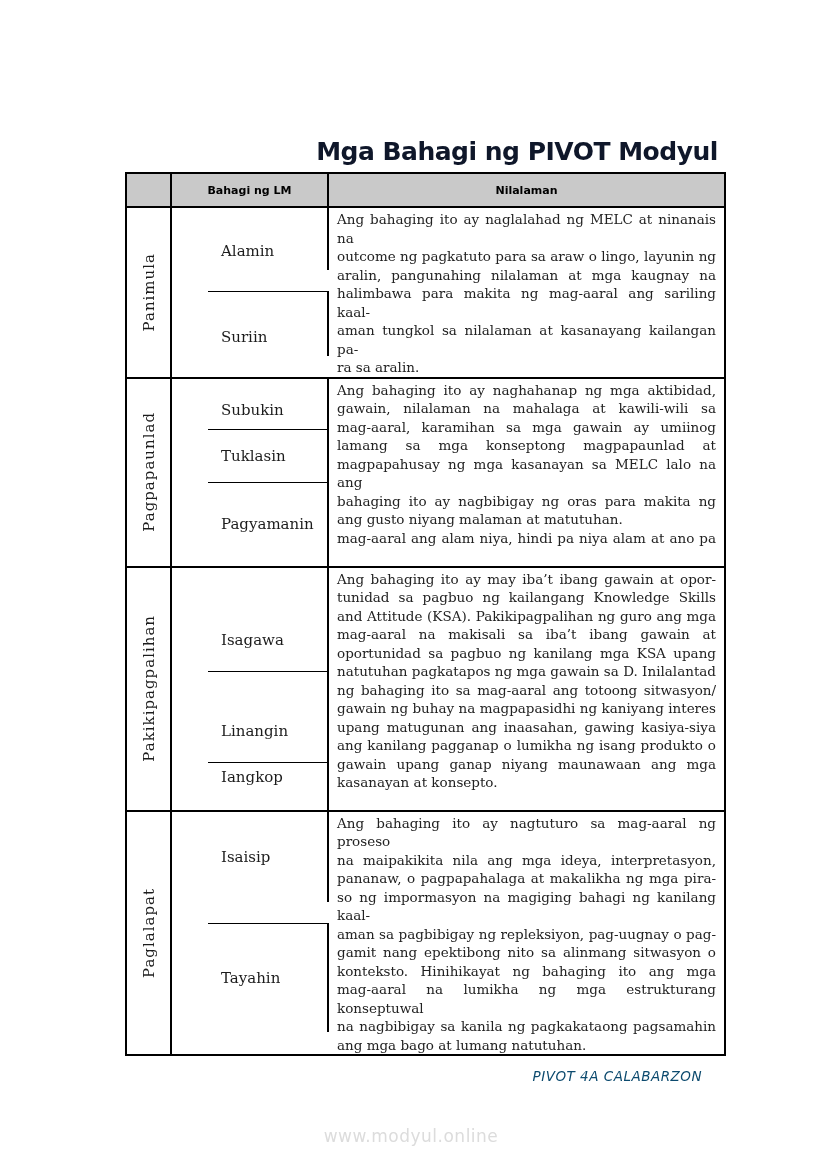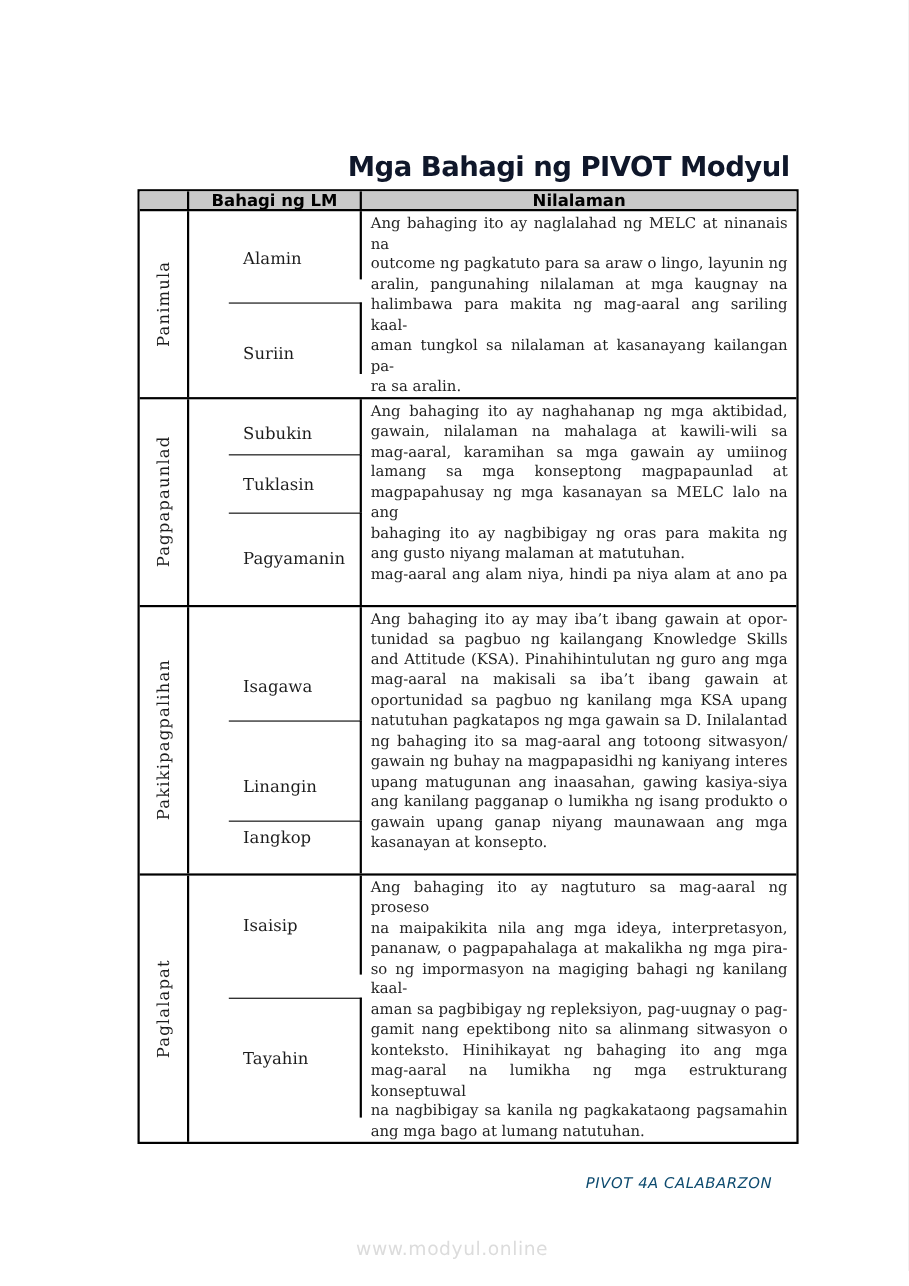--- a/index.html
+++ b/index.html
@@ -9,22 +9,22 @@
   
   #doc-title{position:absolute;top:120px;left:481px;transform:translateX(-50%);
              white-space:nowrap;font-family:"DejaVu Sans", sans-serif;font-weight:bold;
              font-size:25px;letter-spacing:-0.5px;color:#0f172a;margin-left:36px;}
 
   
   #module-table{position:absolute;left:125px;top:172px;width:601px;
                 box-sizing:border-box;border:2px solid #000;background:#fff;}
   .trow{display:grid;grid-template-columns:45px 157px 1fr;}
   .thead{background:#c9c9c9;border-bottom:2px solid #000;}
-  .thead .hcell{box-sizing:border-box;height:16px;display:flex;align-items:center;justify-content:center;
-                font-family:"DejaVu Sans", sans-serif;font-weight:bold;font-size:15px;color:#000;}
+  .thead .hcell{box-sizing:border-box;height:32px;display:flex;align-items:center;justify-content:center;
+                font-family:"DejaVu Sans", sans-serif;font-weight:bold;font-size:11px;color:#000;}
   .hcell.c1{border-right:2px solid #000;}
   .hcell.c2{border-right:2px solid #000;}
 
   .section{display:grid;grid-template-columns:45px 157px 1fr;}
   .section + .section{border-top:2px solid #000;}
 
   .stage-cell{grid-column:1;box-sizing:border-box;border-right:2px solid #000;
               display:flex;align-items:center;justify-content:center;}
   .stage-cell span{writing-mode:vertical-rl;transform:rotate(180deg);
                    font-size:15px;letter-spacing:1px;color:#1c1c1c;}
@@ -103,21 +103,21 @@
     <div class="section">
       <div class="stage-cell" style="grid-row:1 / span 3;">
         <span>Pakikipagpalihan</span>
       </div>
       <div class="part-cell va-lowmid" style="grid-row:1;height:103px;">Isagawa</div>
       <div class="part-cell va-lowmid divided" style="grid-row:2;height:91px;">Linangin</div>
       <div class="part-cell va-top divided" style="grid-row:3;height:48px;">Iangkop</div>
       <div class="content-cell" style="grid-row:1 / span 3;">
           <div class="tline">Ang bahaging ito ay may iba’t ibang gawain at opor-</div>
           <div class="tline">tunidad sa pagbuo ng kailangang Knowledge Skills</div>
-          <div class="tline">and Attitude (KSA). Pinahihintulutan ng guro ang mga</div>
+          <div class="tline">and Attitude (KSA). Pakikipagpalihan ng guro ang mga</div>
           <div class="tline">mag-aaral na makisali sa iba’t ibang gawain at</div>
           <div class="tline">oportunidad sa pagbuo ng kanilang mga KSA upang</div>
           <div class="tline">natutuhan pagkatapos ng mga gawain sa D. Inilalantad</div>
           <div class="tline">ng bahaging ito sa mag-aaral ang totoong sitwasyon/</div>
           <div class="tline">gawain ng buhay na magpapasidhi ng kaniyang interes</div>
           <div class="tline">upang matugunan ang inaasahan, gawing kasiya-siya</div>
           <div class="tline">ang kanilang pagganap o lumikha ng isang produkto o</div>
           <div class="tline">gawain upang ganap niyang maunawaan ang mga</div>
           <div class="tline tline-last">kasanayan at konsepto.</div>
         </div>

